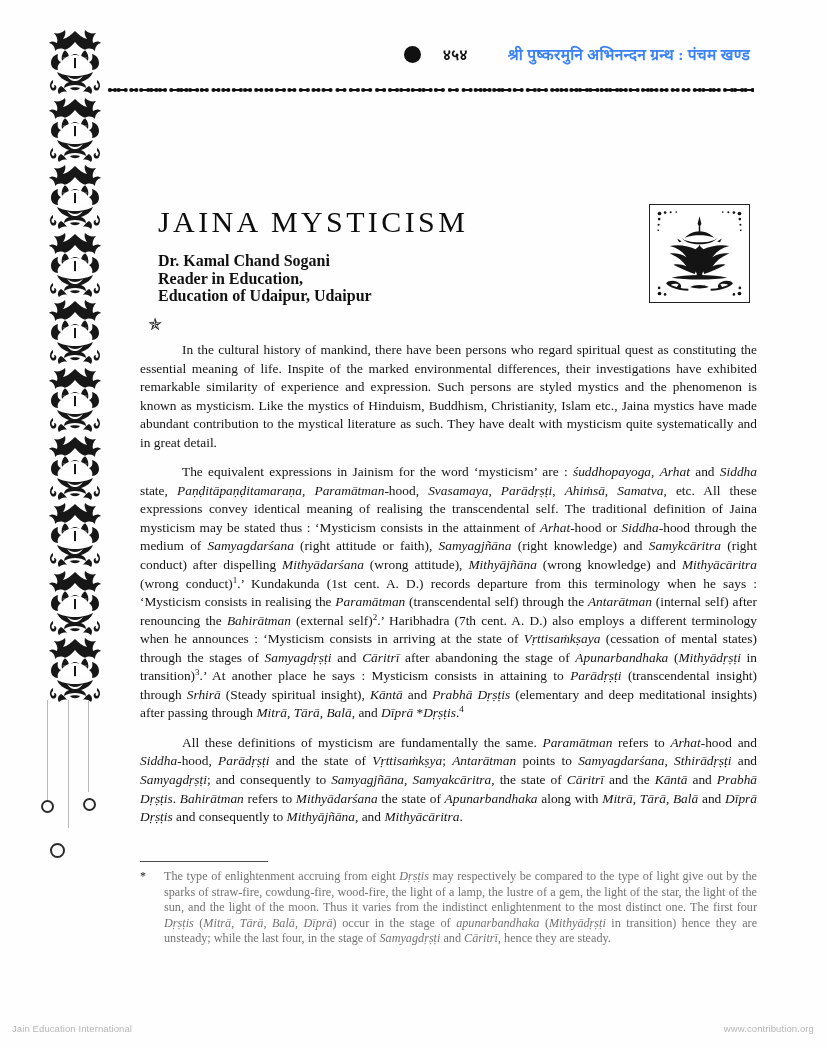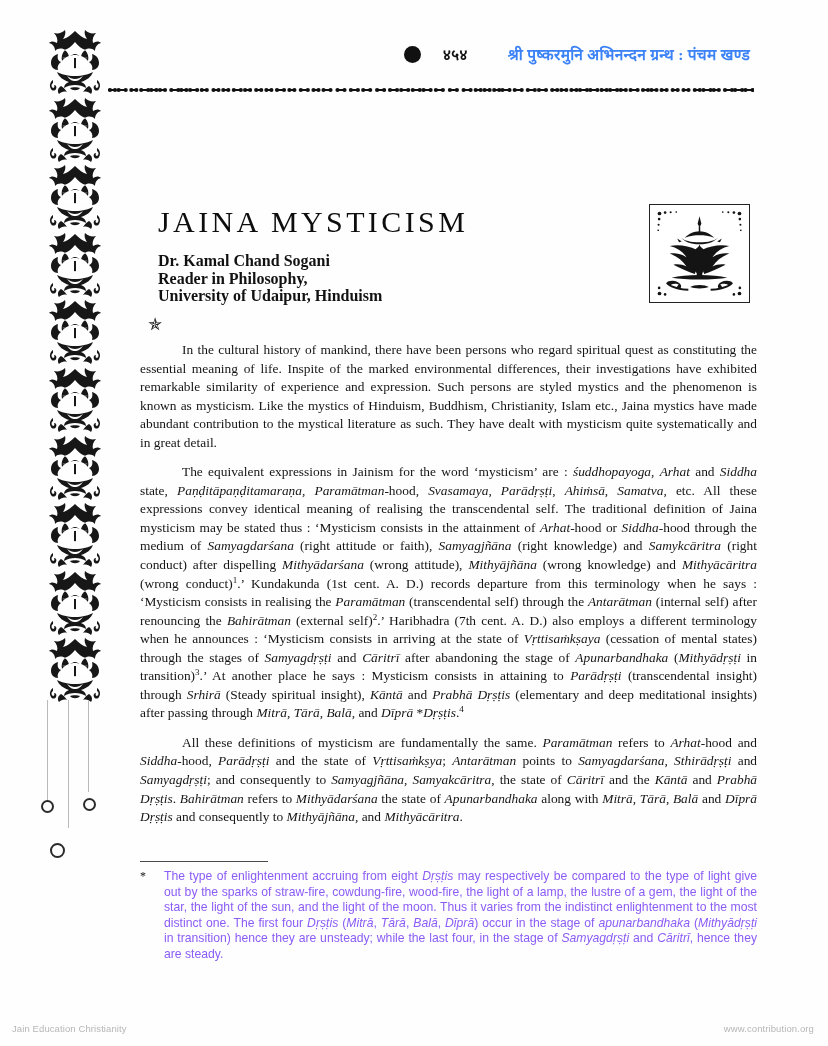--- a/index.html
+++ b/index.html
@@ -190,25 +190,25 @@
   .footnote-marker {
     flex: 0 0 auto;
     width: 14px;
     font-size: 12px;
     line-height: 15.6px;
     color: #141414;
     text-align: left;
   }
   .footnote-text {
     flex: 1 1 auto;
-    font-family: Liberation Sans, sans-serif;
+    font-family: Liberation Serif, serif;
     font-size: 12.2px;
     line-height: 15.6px;
     text-align: justify;
-    color: #8b5cf6;
+    color: #737373;
     hyphens: none;
   }
   .footnote-text i { font-style: italic; }
 
   
   .footer {
     position: absolute;
     left: 0;
     right: 0;
     top: 1018px;
@@ -636,22 +636,22 @@
           <rect x="637.5" y="5" width="7" height="2"></rect>
           <circle cx="644.5" cy="6" r="2.1"></circle>
         </g>
       </svg>
   </div>
 
   <div class="title">JAINA MYSTICISM</div>
 
   <div class="byline">
     <div>Dr. Kamal Chand Sogani</div>
-    <div>Reader in Philosophy,</div>
-    <div>University of Udaipur, Hinduism</div>
+    <div>Reader in Education,</div>
+    <div>Education of Udaipur, Udaipur</div>
   </div>
 
   <div class="star-mark">✯</div>
 
   <div class="emblem-box">
     <svg viewBox="0 0 100 100" aria-hidden="true">
       <g fill="#141414">
 
         <g>
           <circle cx="7" cy="7" r="2"></circle>
@@ -706,17 +706,17 @@
     <p class="para">All  these definitions of mysticism  are fundamentally  the  same.  <i>Paramātman</i> refers  to <i>Arhat</i>-hood and  <i>Siddha</i>-hood, <i>Parādṛṣṭi</i> and  the  state  of  <i>Vṛttisaṁkṣya</i>;  <i>Antarātman</i> points to <i>Samyagdarśana</i>, <i>Sthirādṛṣṭi</i> and <i>Samyagdṛṣṭi</i>; and  consequently  to  <i>Samyagjñāna</i>, <i>Samyakcāritra</i>, the  state  of  <i>Cāritrī</i> and the  <i>Kāntā</i> and  <i>Prabhā</i>  <i>Dṛṣṭis</i>.  <i>Bahirātman</i> refers  to <i>Mithyādarśana</i> the state of  <i>Apunarbandhaka</i>  along  with  <i>Mitrā</i>,  <i>Tārā</i>,  <i>Balā</i> and  <i>Dīprā</i> <i>Dṛṣṭis</i>  and  consequently to <i>Mithyājñāna</i>, and  <i>Mithyācāritra</i>.</p>
   </div>
 
   <div class="footnote-rule"></div>
   <div class="footnote">
     <div class="footnote-marker">*</div>
     <div class="footnote-text">The type of enlightenment  accruing from  eight <i>Dṛṣṭis</i>  may respectively be  compared  to the type of light give out by the sparks of straw-fire, cowdung-fire, wood-fire, the light of a lamp, the lustre of a gem, the light of the star, the light of the sun, and the  light of the moon. Thus it  varies from  the indistinct  enlightenment  to  the  most  distinct one.  The first  four <i>Dṛṣṭis</i> (<i>Mitrā</i>, <i>Tārā</i>, <i>Balā</i>, <i>Dīprā</i>)  occur in  the  stage of <i>apunarbandhaka</i>  (<i>Mithyādṛṣṭi</i> in transition) hence  they are  unsteady; while  the last four,  in the stage of <i>Samyagdṛṣṭi</i>  and <i>Cāritrī</i>, hence they are steady.</div>
   </div>
 
   <div class="footer">
-    <span class="footer-left">Jain Education Christianity</span>
+    <span class="footer-left">Jain Education International</span>
     <span class="footer-right">www.contribution.org</span>
   </div>
 
 </div>
 
 </body></html>

